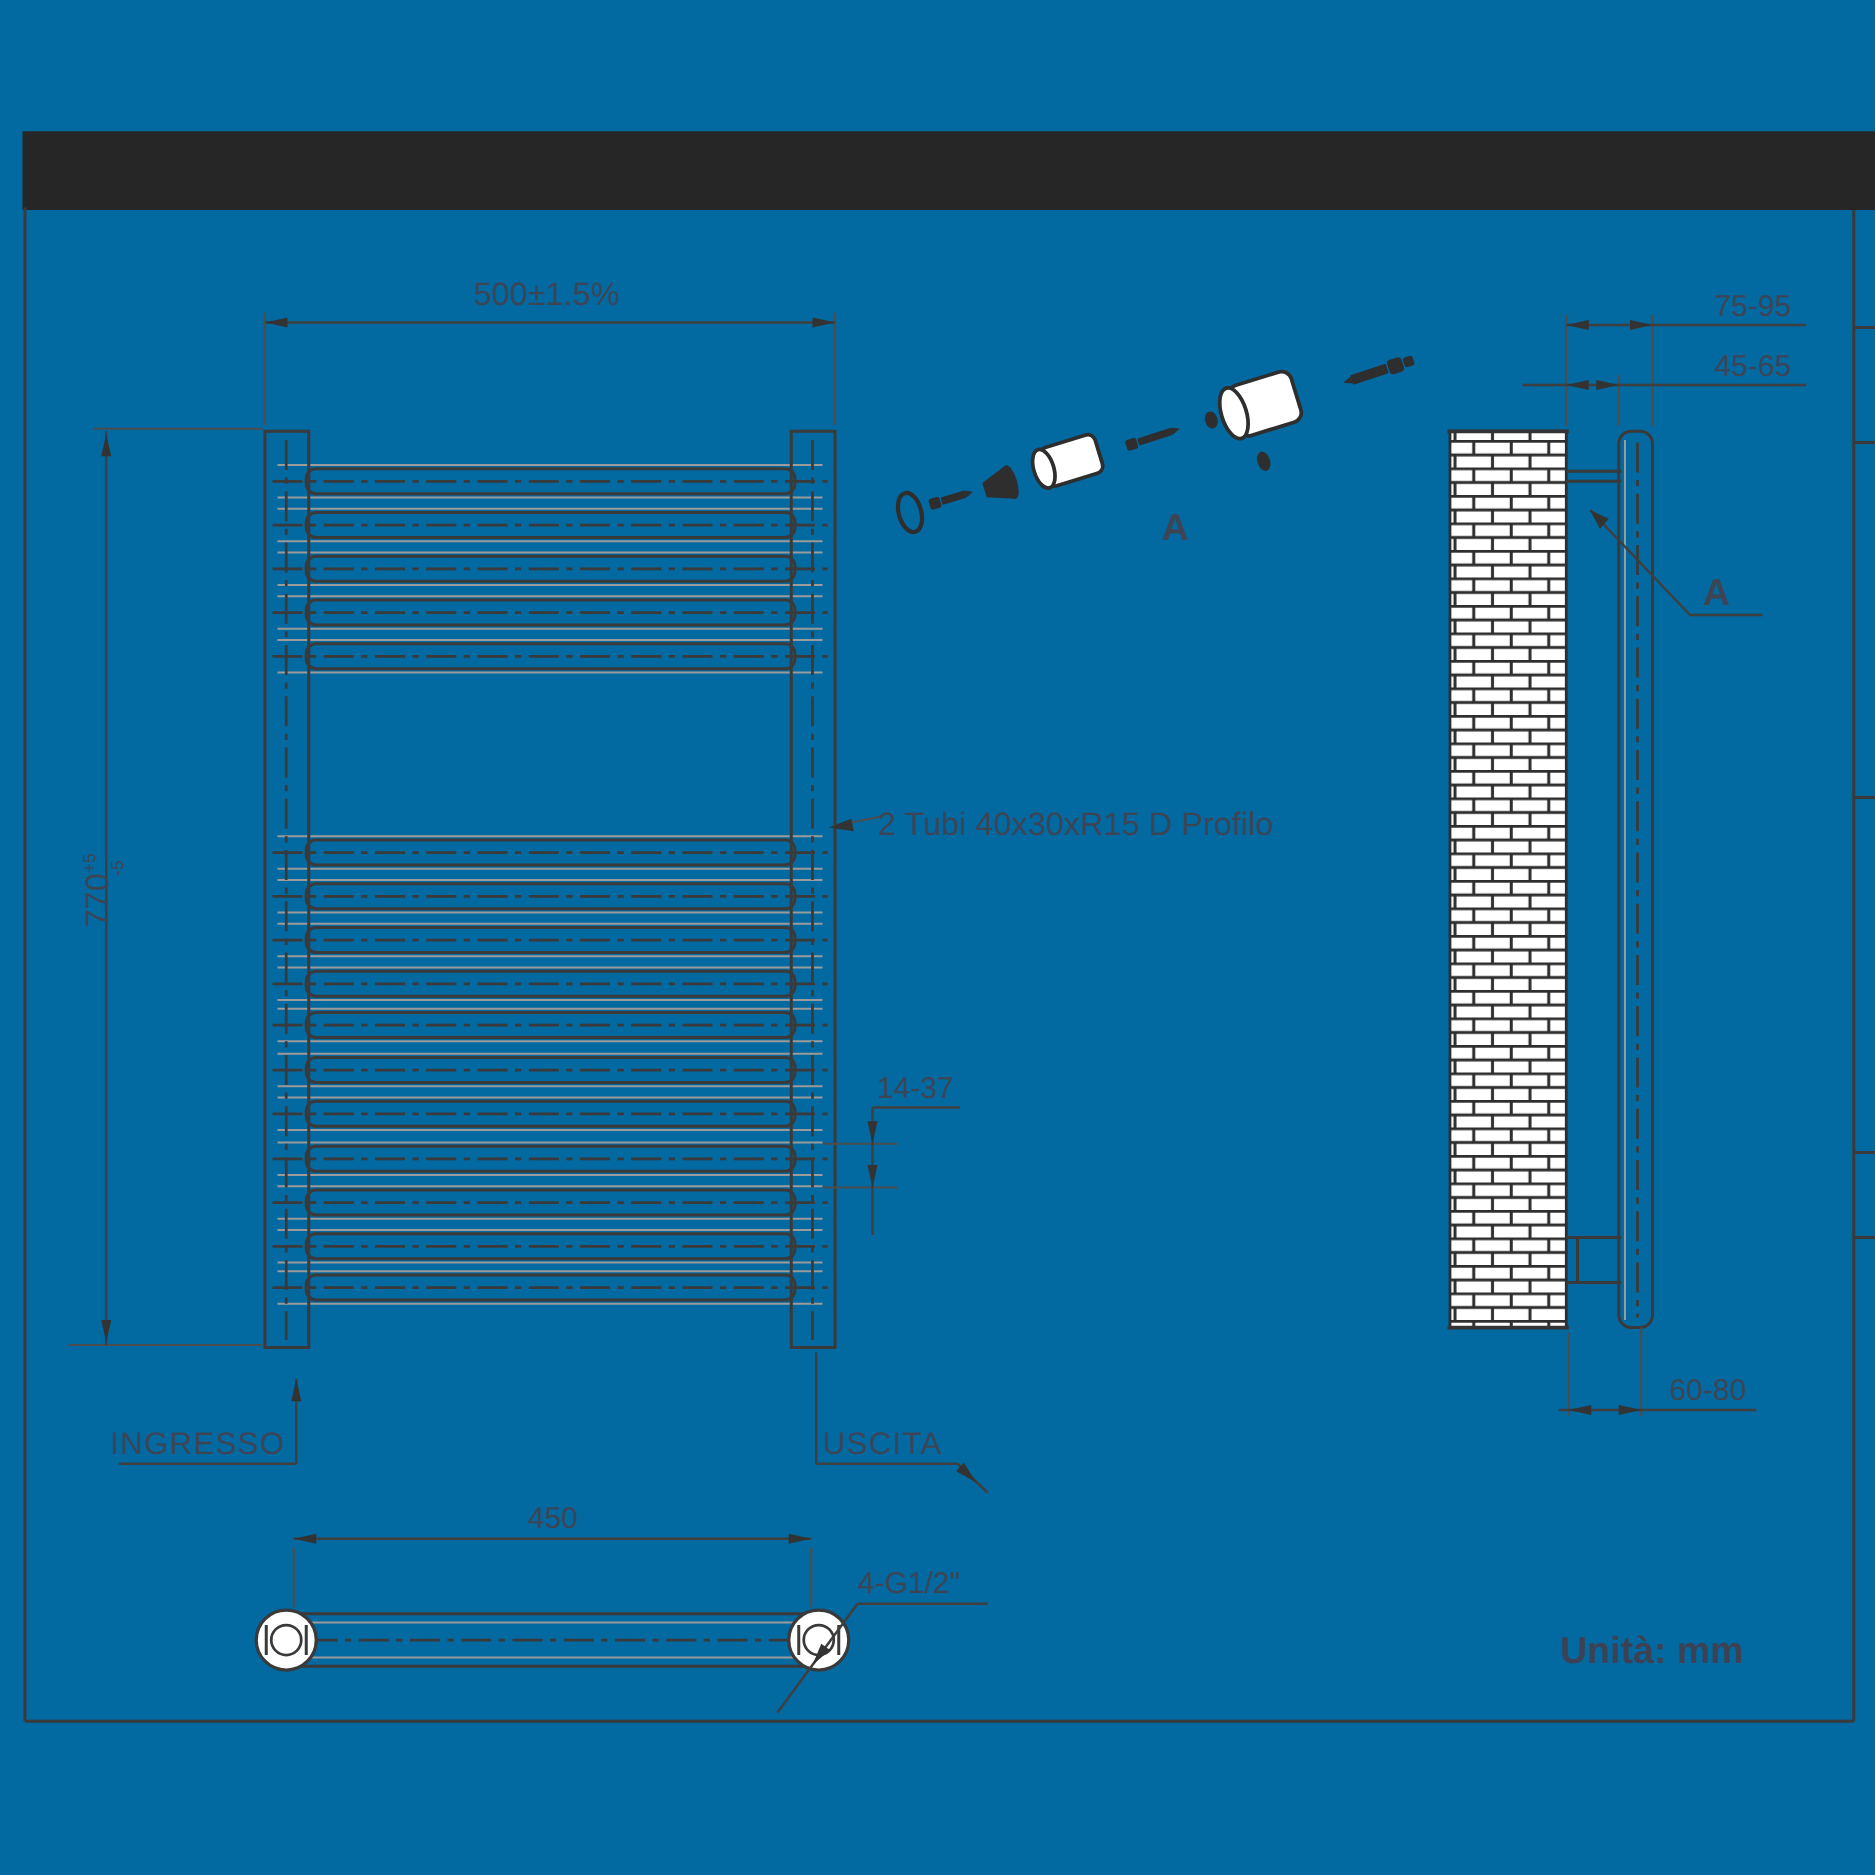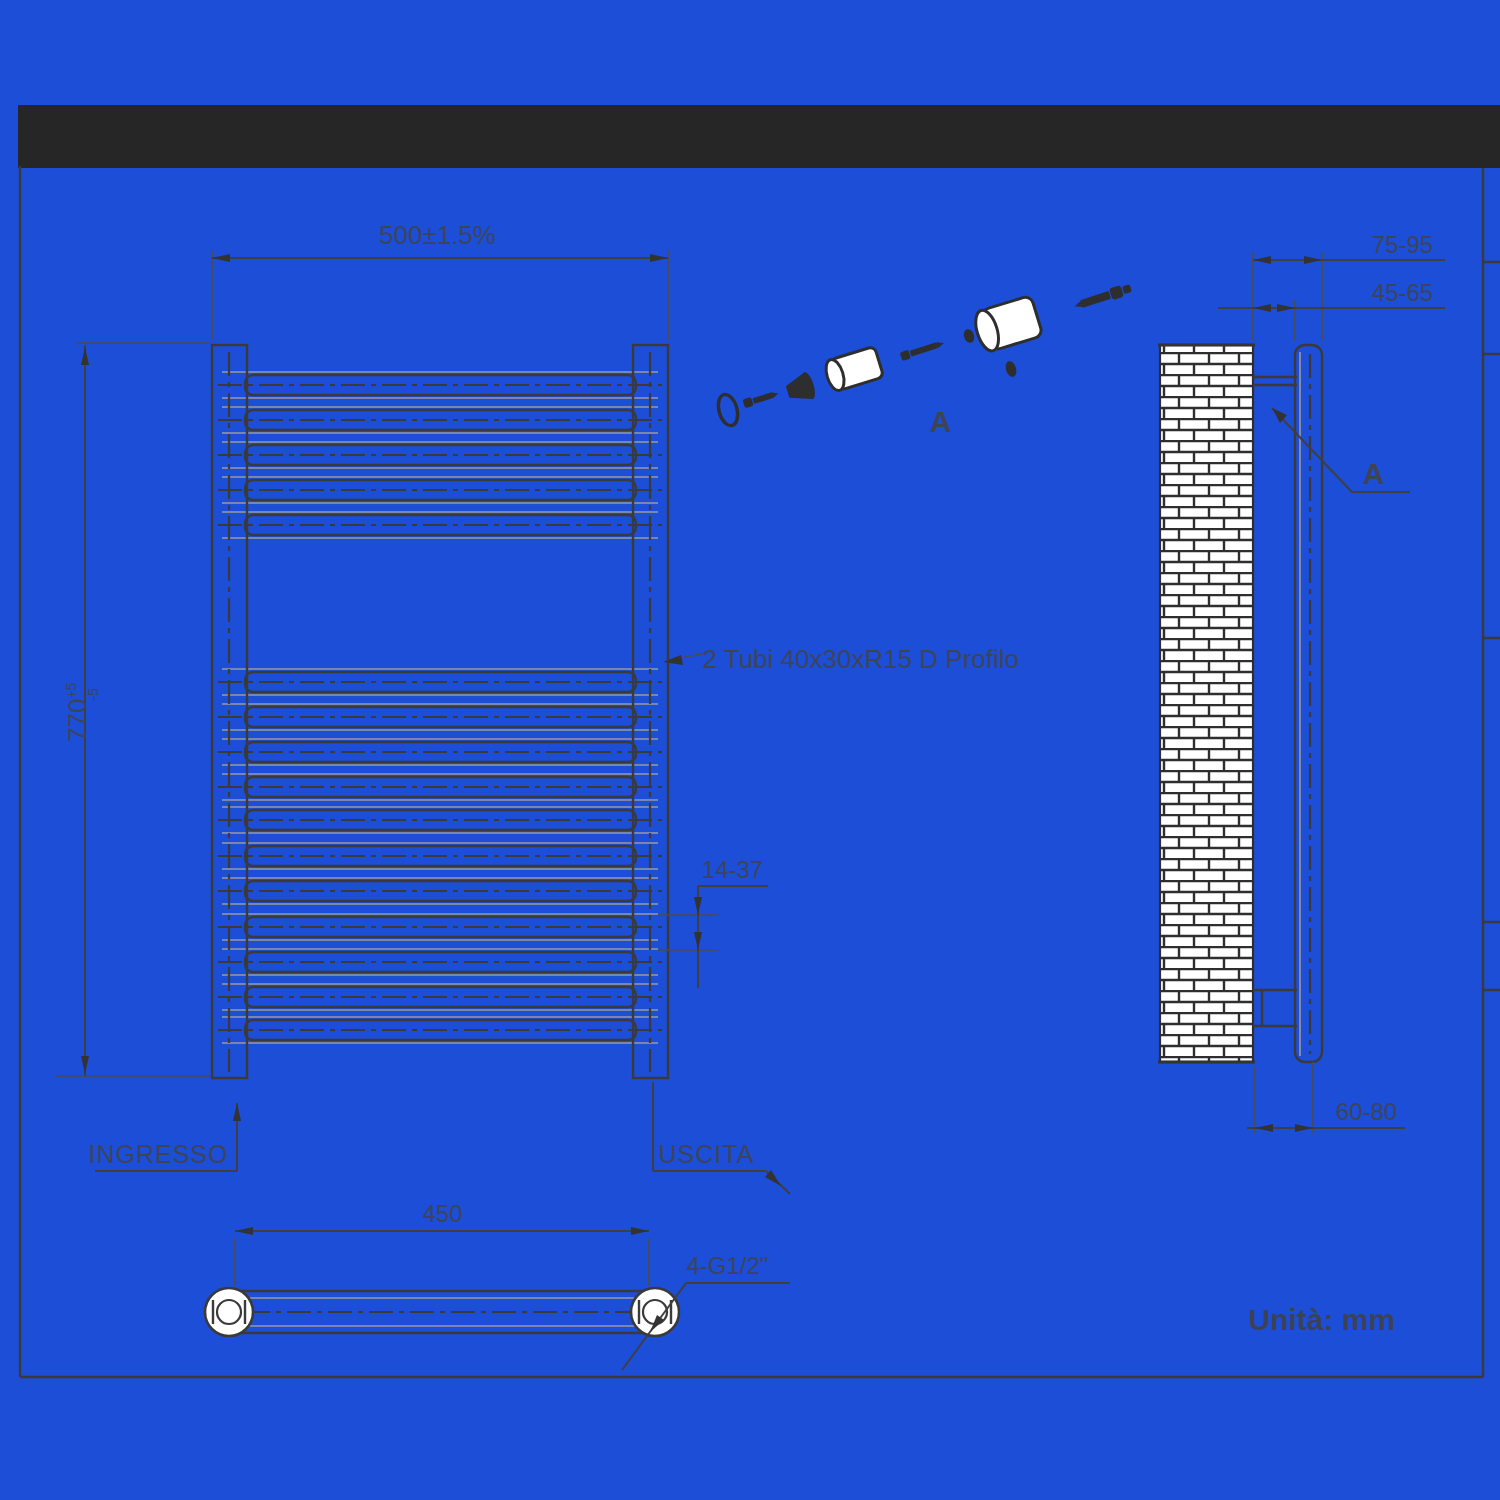--- a/index.html
+++ b/index.html
@@ -1,16 +1,16 @@
 <!DOCTYPE html>
 <html><head>
 <meta charset="utf-8">
 <style>
   html,body{margin:0;padding:0;background:#ffffff;}
-  .canvas{position:relative;width:1500px;height:1500px;background:#1d4ed8;overflow:hidden;
+  .canvas{position:relative;width:1500px;height:1500px;background:#0369a1;overflow:hidden;
           font-family:"Liberation Sans", sans-serif;}
   svg{display:block;}
   
   .line   {stroke:#3a3a3a;stroke-width:2.4;fill:none;}
   .bold   {stroke:#343434;stroke-width:3;fill:none;}
   .tube   {stroke:#3a3a3a;stroke-width:2.4;fill:none;}
   .thin   {stroke:#9b9b9b;stroke-width:1.6;fill:none;}
   .cl     {stroke:#3a3a3a;stroke-width:2.2;fill:none;stroke-dasharray:24 6 5 6;}
   .xline  {stroke:#4d4d4d;stroke-width:1.7;fill:none;}
   .dimline{stroke:#3f3f3f;stroke-width:2;fill:none;}

